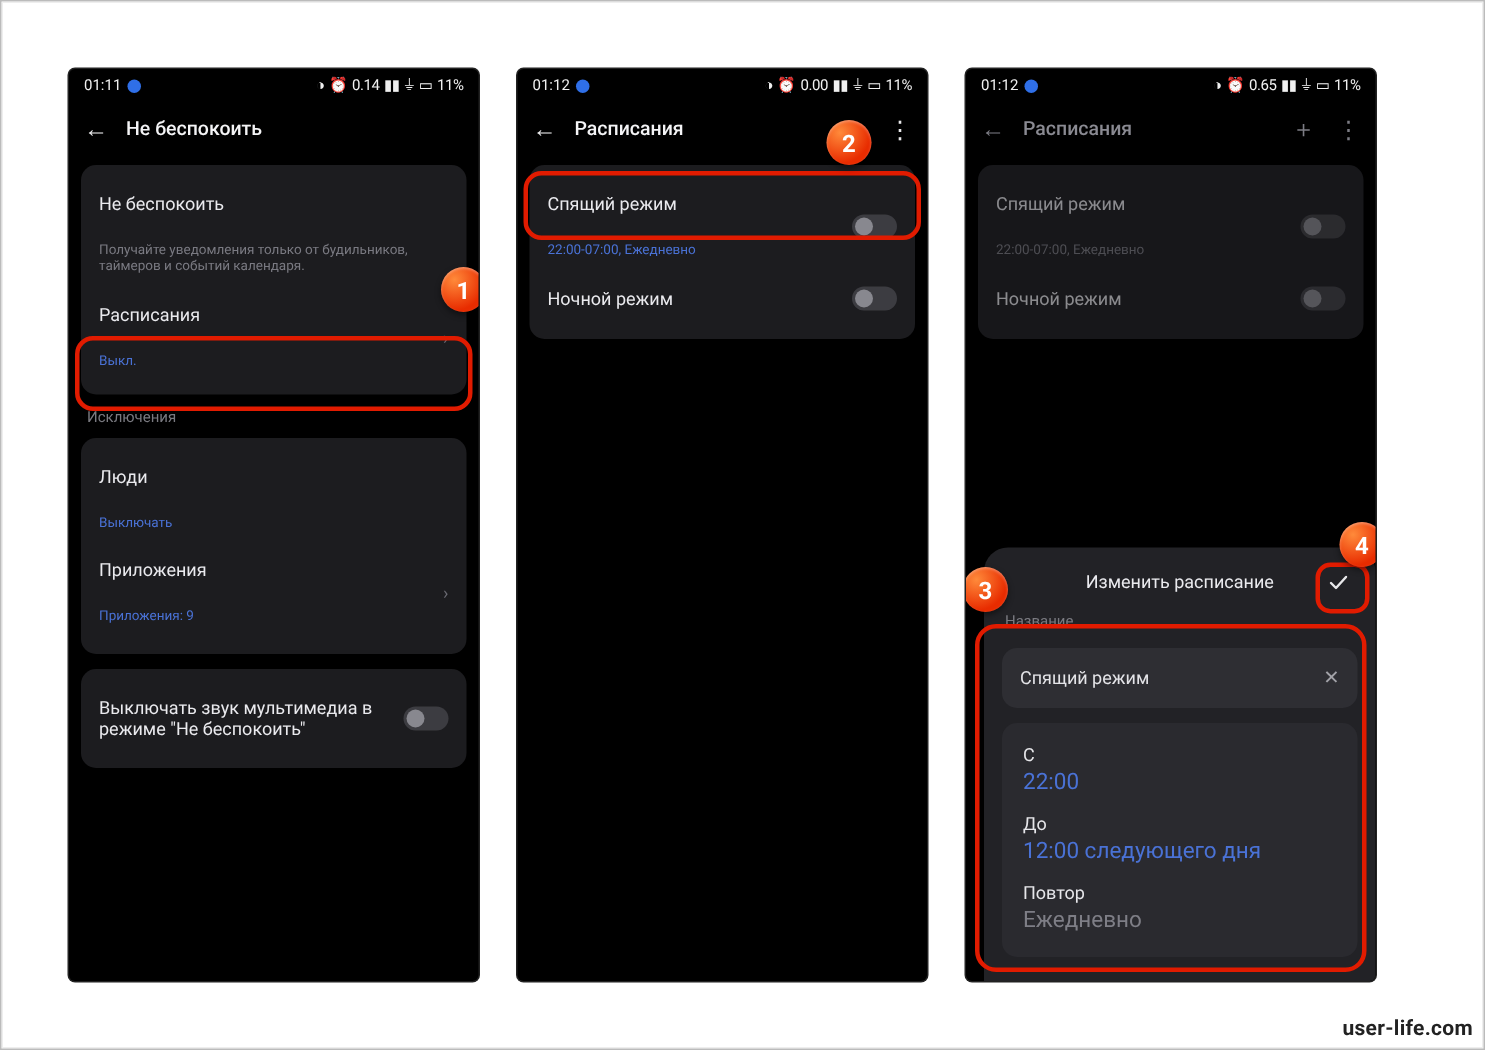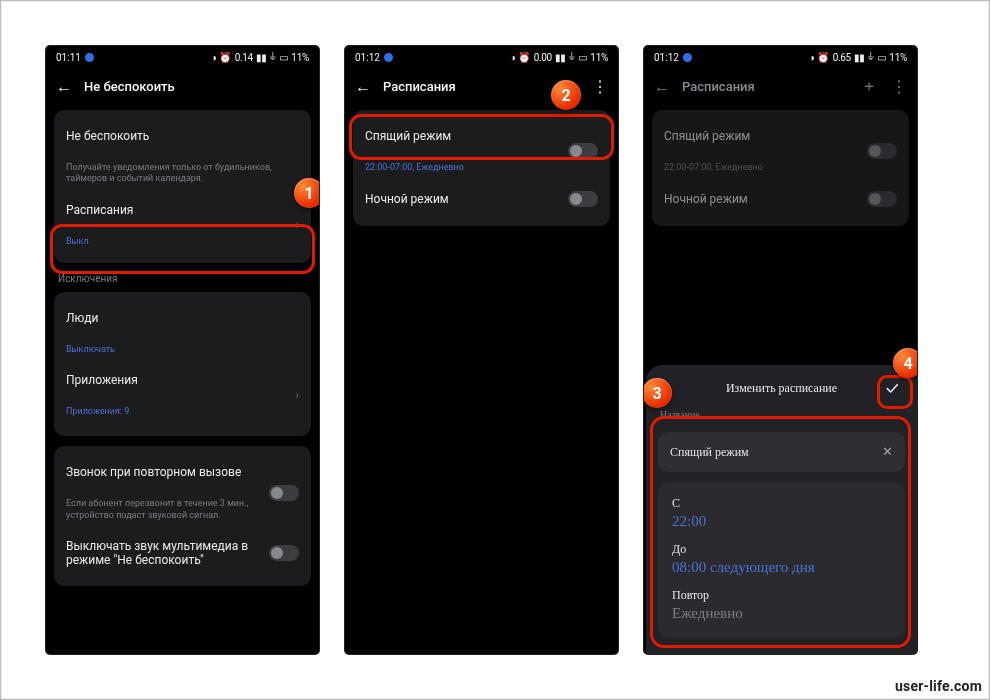--- a/index.html
+++ b/index.html
@@ -101,25 +101,25 @@
   .callout {
     position: absolute;
     width: 30px; height: 30px; border-radius: 50%;
     background: radial-gradient(circle at 30% 28%, #ff8a3a, #e82c00 68%);
     box-shadow: 0 2px 4px rgba(0,0,0,.45), inset 0 1px 2px rgba(255,255,255,.35);
     color: #fff; font-weight: 700; font-size: 16px;
     display: flex; align-items: center; justify-content: center;
     z-index: 20;
   }
   .sheet {
-    position: absolute; left: 2px; right: 0; bottom: 0;
+    position: absolute; left: 12px; right: 0; bottom: 0;
     background: #222226;
     border-top-left-radius: 16px; border-top-right-radius: 16px;
     padding: 12px 12px 16px 12px;
-    display: flex; flex-direction: column; gap: 10px; font-family: Liberation Serif, serif;
+    display: flex; flex-direction: column; gap: 10px;
   }
   .sheet-head {
     display: flex; align-items: center; justify-content: center;
     height: 22px; position: relative;
   }
   .sheet-head .stitle { font-size: 12px; color: #eaeaee; }
   .sheet-head .confirm {
     position: absolute; right: 0; top: -2px;
     width: 26px; height: 26px; border-radius: 50%;
     display: flex; align-items: center; justify-content: center;
@@ -203,27 +203,20 @@
             <div class="line1">Приложения</div>
             <div class="line2 blue">Приложения: 9</div>
           </div>
           <span class="chev">›</span>
         </div>
       </div>
 
       <div class="card">
         <div class="row">
           <div class="txt">
-            <div class="line1">Звонок при повторном вызове</div>
-            <div class="line2">Если абонент перезвонит в течение 3 мин., устройство подаст звуковой сигнал.</div>
-          </div>
-          <div class="toggle"></div>
-        </div>
-        <div class="row">
-          <div class="txt">
             <div class="line1">Выключать звук мультимедиа в режиме "Не беспокоить"</div>
           </div>
           <div class="toggle"></div>
         </div>
       </div>
     </div>
 
     <div class="hl-red" style="left:4px; top:178px; width:265px; height:50px;"></div>
     <div class="callout" style="left:248px; top:132px;">1</div>
   </div>
@@ -330,21 +323,21 @@
         <span class="clear">✕</span>
       </div>
 
       <div class="sheet-body">
         <div class="subrow">
           <div class="l1">С</div>
           <div class="l2">22:00</div>
         </div>
         <div class="subrow">
           <div class="l1">До</div>
-          <div class="l2">08:00 следующего дня</div>
+          <div class="l2">12:00 следующего дня</div>
         </div>
         <div class="subrow g">
           <div class="l1">Повтор</div>
           <div class="l2">Ежедневно</div>
         </div>
       </div>
     </div>
 
     <div class="hl-red" style="right:4px; top:329px; width:36px; height:34px; border-radius:10px;"></div>
     <div class="hl-red" style="left:6px; top:370px; width:261px; height:232px; border-radius:14px;"></div>

